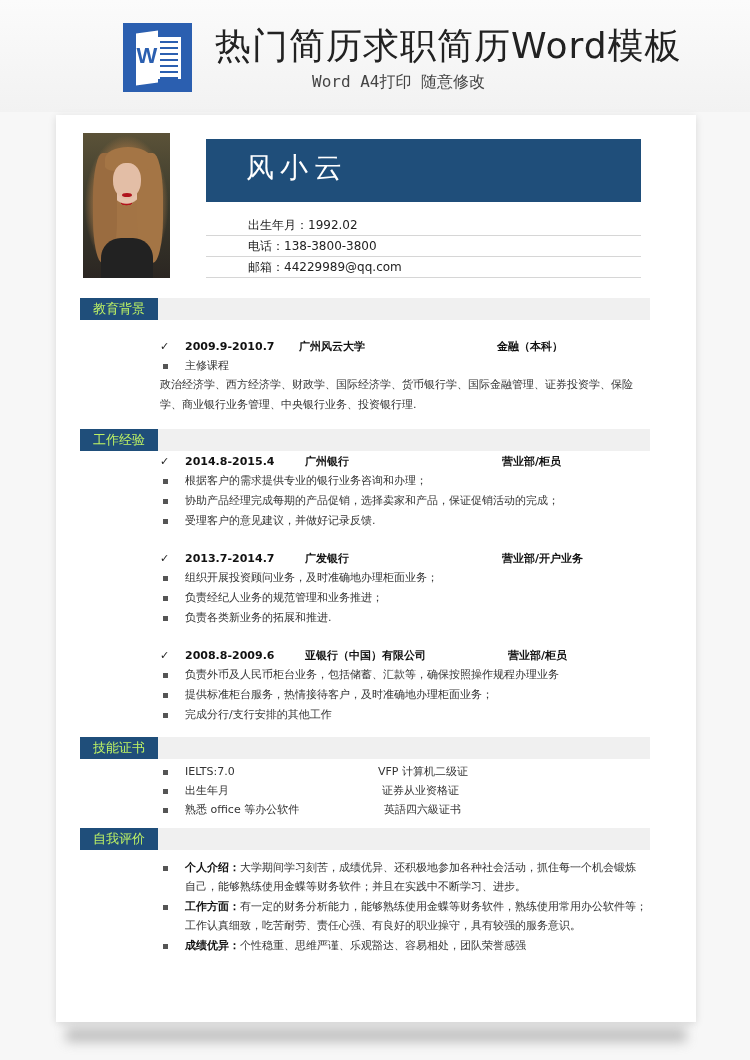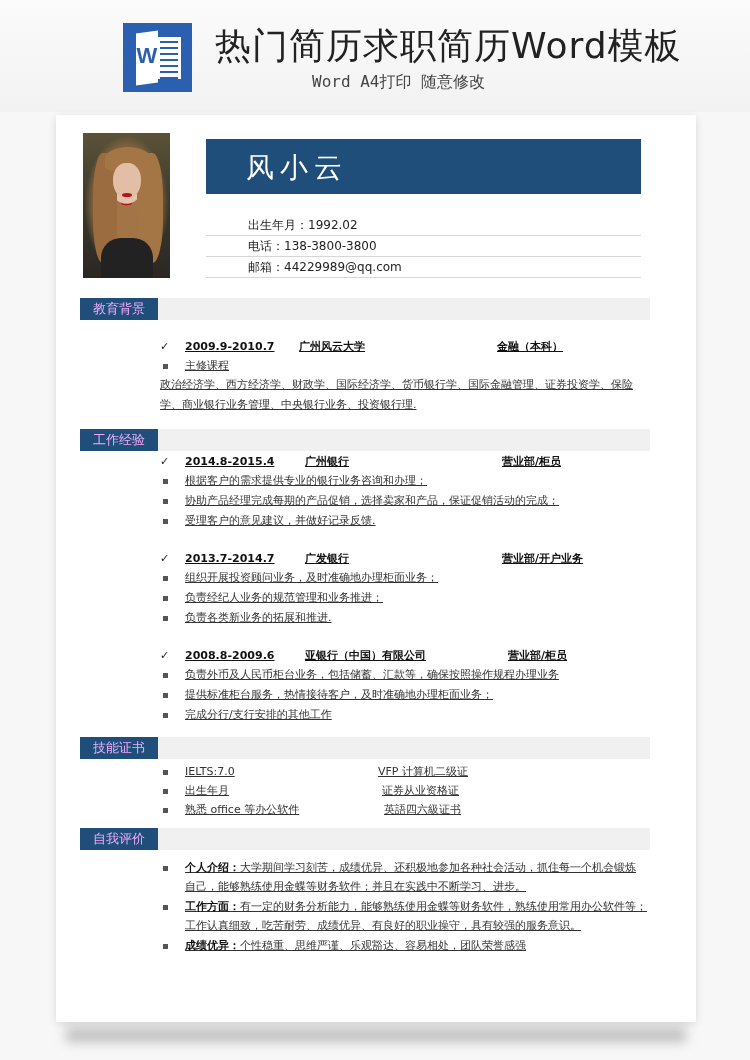--- a/index.html
+++ b/index.html
@@ -29,28 +29,28 @@
       radial-gradient(ellipse 42px 70px at 50% 50%, #a37445 0 70%, transparent 100%),
       linear-gradient(180deg, #5b5238 0%, #3b3a2c 50%, #2b2622 100%);
   }
   .photo .shoulders { position: absolute; left: 18px; bottom: 0; width: 52px; height: 40px; background: #222; border-radius: 20px 20px 0 0; }
   .photo .face { position: absolute; left: 30px; top: 30px; width: 28px; height: 36px; background: #e3bea6; border-radius: 45% 45% 50% 50%; }
   .photo .lips { position: absolute; left: 39px; top: 60px; width: 10px; height: 4px; background: #b0141c; border-radius: 50%; }
   .photo .hair-l { position: absolute; left: 10px; top: 20px; width: 24px; height: 110px; background: #9a6c40; border-radius: 40% 10% 40% 40%; }
   .photo .hair-r { position: absolute; left: 54px; top: 20px; width: 26px; height: 110px; background: #a47545; border-radius: 10% 40% 40% 40%; }
   .photo .hair-top { position: absolute; left: 22px; top: 14px; width: 46px; height: 24px; background: #a47545; border-radius: 50% 50% 20% 20%; }
 
-  .name-bar { position: absolute; left: 150px; top: 24px; width: 435px; height: 55px; background: #1f4e7a; }
+  .name-bar { position: absolute; left: 150px; top: 24px; width: 435px; height: 63px; background: #1f4e7a; }
   .name-bar span { position: absolute; left: 40px; top: 10px; font-size: 28px; color: #fff; letter-spacing: 6px; font-weight: 300; }
   .info-row { position: absolute; left: 150px; width: 435px; height: 21px; border-bottom: 1px solid #d6d6d6; font-size: 12px; line-height: 20px; padding-left: 42px; color: #222; }
 
   .sec-head { position: absolute; left: 24px; width: 570px; height: 22px; background: #f0f0f0; }
-  .sec-head span { position: absolute; left: 0; top: 0; width: 78px; height: 22px; background: #1f4e7a; color: #f0abfc; font-size: 13px; line-height: 22px; text-align: center; }
+  .sec-head span { position: absolute; left: 0; top: 0; width: 78px; height: 22px; background: #1f4e7a; color: #bef264; font-size: 13px; line-height: 22px; text-align: center; }
 
-  .line { position: absolute; font-size: 11px; color: #333; white-space: nowrap; line-height: 16px; text-decoration: underline; }
+  .line { position: absolute; font-size: 11px; color: #333; white-space: nowrap; line-height: 16px; }
   .chk { position: absolute; left: 104px; font-size: 11px; color: #222; line-height: 16px; }
   .sq { position: absolute; left: 107px; width: 5px; height: 5px; background: #555; }
   .bold { font-weight: bold; color: #111; }
 </style>
 </head>
 <body>
 
 <div class="banner">
   <div class="word-icon">
     <div class="page">
@@ -150,16 +150,16 @@
   <div class="line" style="left:328px;top:687px">英語四六級证书</div>
 
   <div class="sec-head" style="top:713px">
     <span>自我评价</span>
   </div>
   <div class="sq" style="top:751px"></div>
   <div class="line" style="left:129px;top:745px"><span class="bold">个人介绍：</span><span>大学期间学习刻苦，成绩优异、还积极地参加各种社会活动，抓住每一个机会锻炼</span></div>
   <div class="line" style="left:129px;top:764px">自己，能够熟练使用金蝶等财务软件；并且在实践中不断学习、进步。</div>
   <div class="sq" style="top:790px"></div>
   <div class="line" style="left:129px;top:784px"><span class="bold">工作方面：</span><span>有一定的财务分析能力，能够熟练使用金蝶等财务软件，熟练使用常用办公软件等；</span></div>
-  <div class="line" style="left:129px;top:803px">工作认真细致，吃苦耐劳、成绩优异、有良好的职业操守，具有较强的服务意识。</div>
+  <div class="line" style="left:129px;top:803px">工作认真细致，吃苦耐劳、责任心强、有良好的职业操守，具有较强的服务意识。</div>
   <div class="sq" style="top:829px"></div>
   <div class="line" style="left:129px;top:823px"><span class="bold">成绩优异：</span><span>个性稳重、思维严谨、乐观豁达、容易相处，团队荣誉感强</span></div>
 </div>
 
 </body></html>

